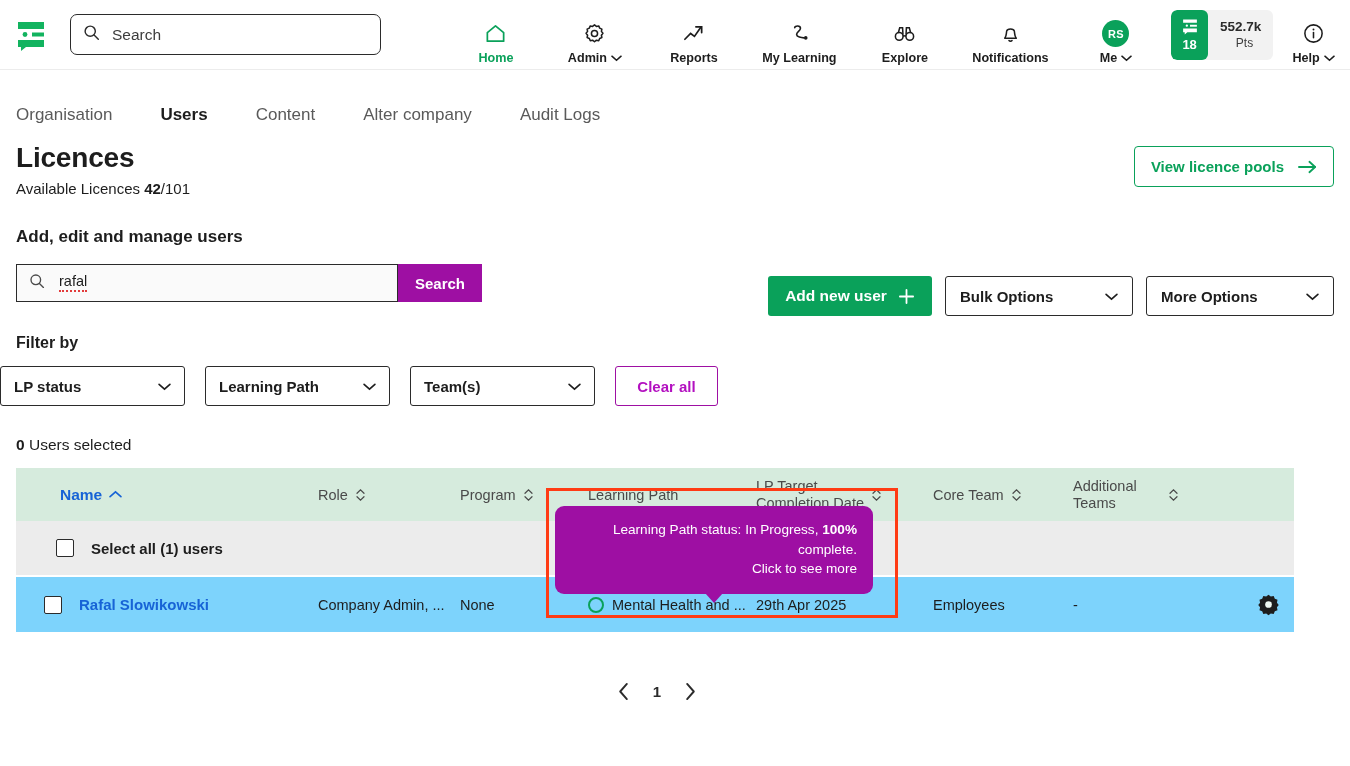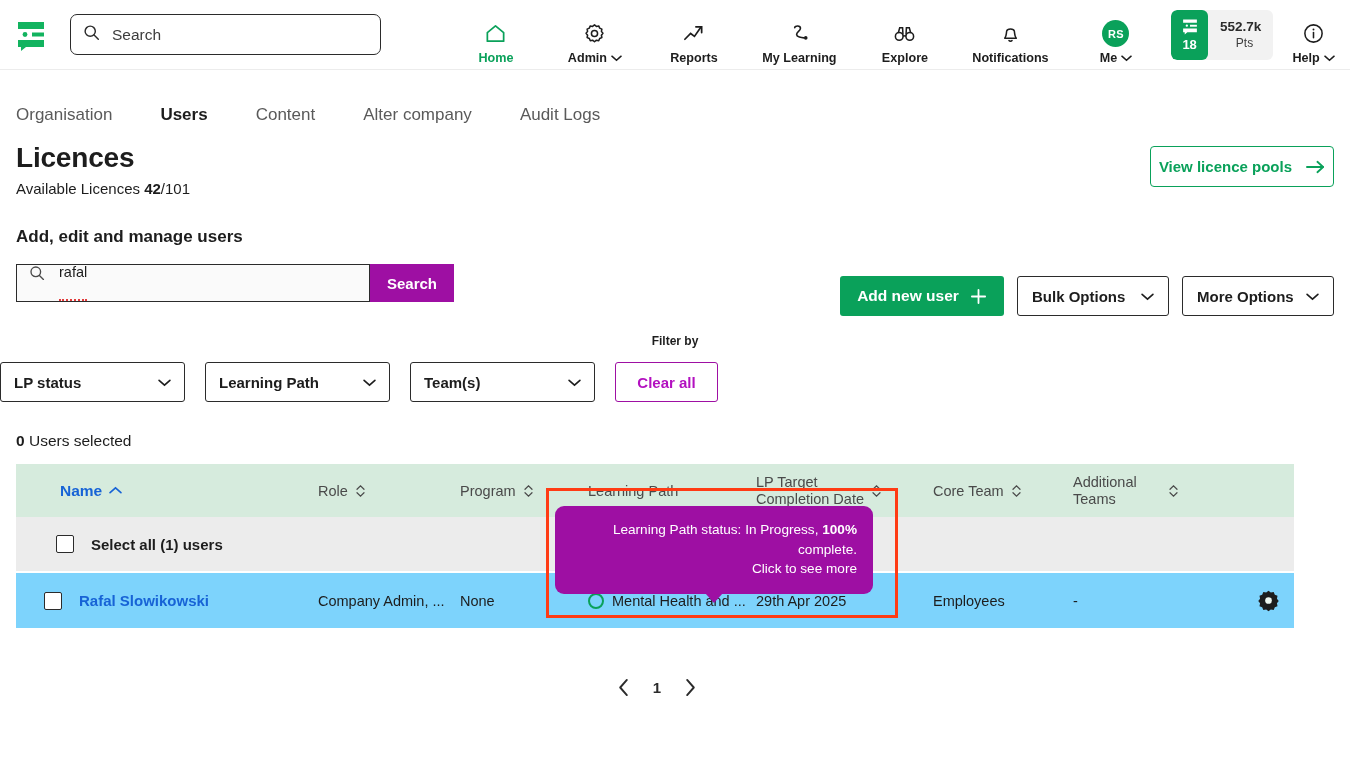--- a/index.html
+++ b/index.html
@@ -137,21 +137,21 @@
   .page-sub b { font-weight: bold; }
 
   .pool-btn {
     position: absolute;
     right: 16px; top: 4px;
     border: 1.5px solid #0aa15a;
     border-radius: 4px;
     color: #0aa15a;
     font-size: 15px;
     font-weight: bold;
-    padding: 11px 8px;
+    padding: 11px 16px;
     display: flex; align-items: center; gap: 14px;
     background: #fff;
     cursor: pointer;
   }
 
   .section-title {
     padding: 0 16px;
     margin-top: 30px;
     font-size: 17px;
     font-weight: bold;
@@ -159,24 +159,24 @@
 
   
   .searchrow {
     display: flex;
     align-items: center;
     padding: 0 16px;
     margin-top: 17px;
     position: relative;
   }
   .user-search {
-    width: 354px; height: 38px;
+    width: 382px; height: 38px;
     border: 1.5px solid #2b2b2b;
     background: #fafafa;
-    display: flex; 
+    display: flex; align-items: center;
     padding: 0 12px;
   }
   .user-search .val {
     margin-left: 14px;
     font-size: 14.5px;
     color: #1d1d1d;
     border-bottom: 2px dotted #e23b3b;
     padding-bottom: 1px;
     line-height: 1;
   }
@@ -196,32 +196,32 @@
     display: flex; gap: 13px; margin-top: 12px;
   }
   .btn-green {
     background: #0aa15a; color:#fff;
     height: 40px; width: 164px;
     font-size: 15.5px; font-weight: bold;
     display:flex; align-items:center; justify-content:center; gap: 11px;
     border-radius: 3px; cursor: pointer;
   }
   .btn-select {
-    height: 40px; width: 152px;
+    height: 40px; width: 188px;
     border: 1.5px solid #2b2b2b;
     border-radius: 3px;
     background: #fff;
     font-size: 15px; font-weight: bold;
     display:flex; align-items:center; justify-content:space-between;
     padding: 0 14px;
     cursor: pointer;
   }
 
   
-  .filter-label { padding: 0 16px; margin-top: 32px; font-size: 12px; font-weight: bold; text-align: center;}
+  .filter-label { padding: 0 16px; margin-top: 32px; font-size: 16px; font-weight: bold;}
   .filters { display:flex; padding: 0 0; margin-top: 14px; gap: 20px; }
   .filter-select {
     height: 40px;
     border: 1.5px solid #2b2b2b;
     border-radius: 3px;
     background:#fff;
     font-size: 15px; font-weight: bold;
     display:flex; align-items:center; justify-content:space-between;
     padding: 0 13px;
     cursor: pointer;

